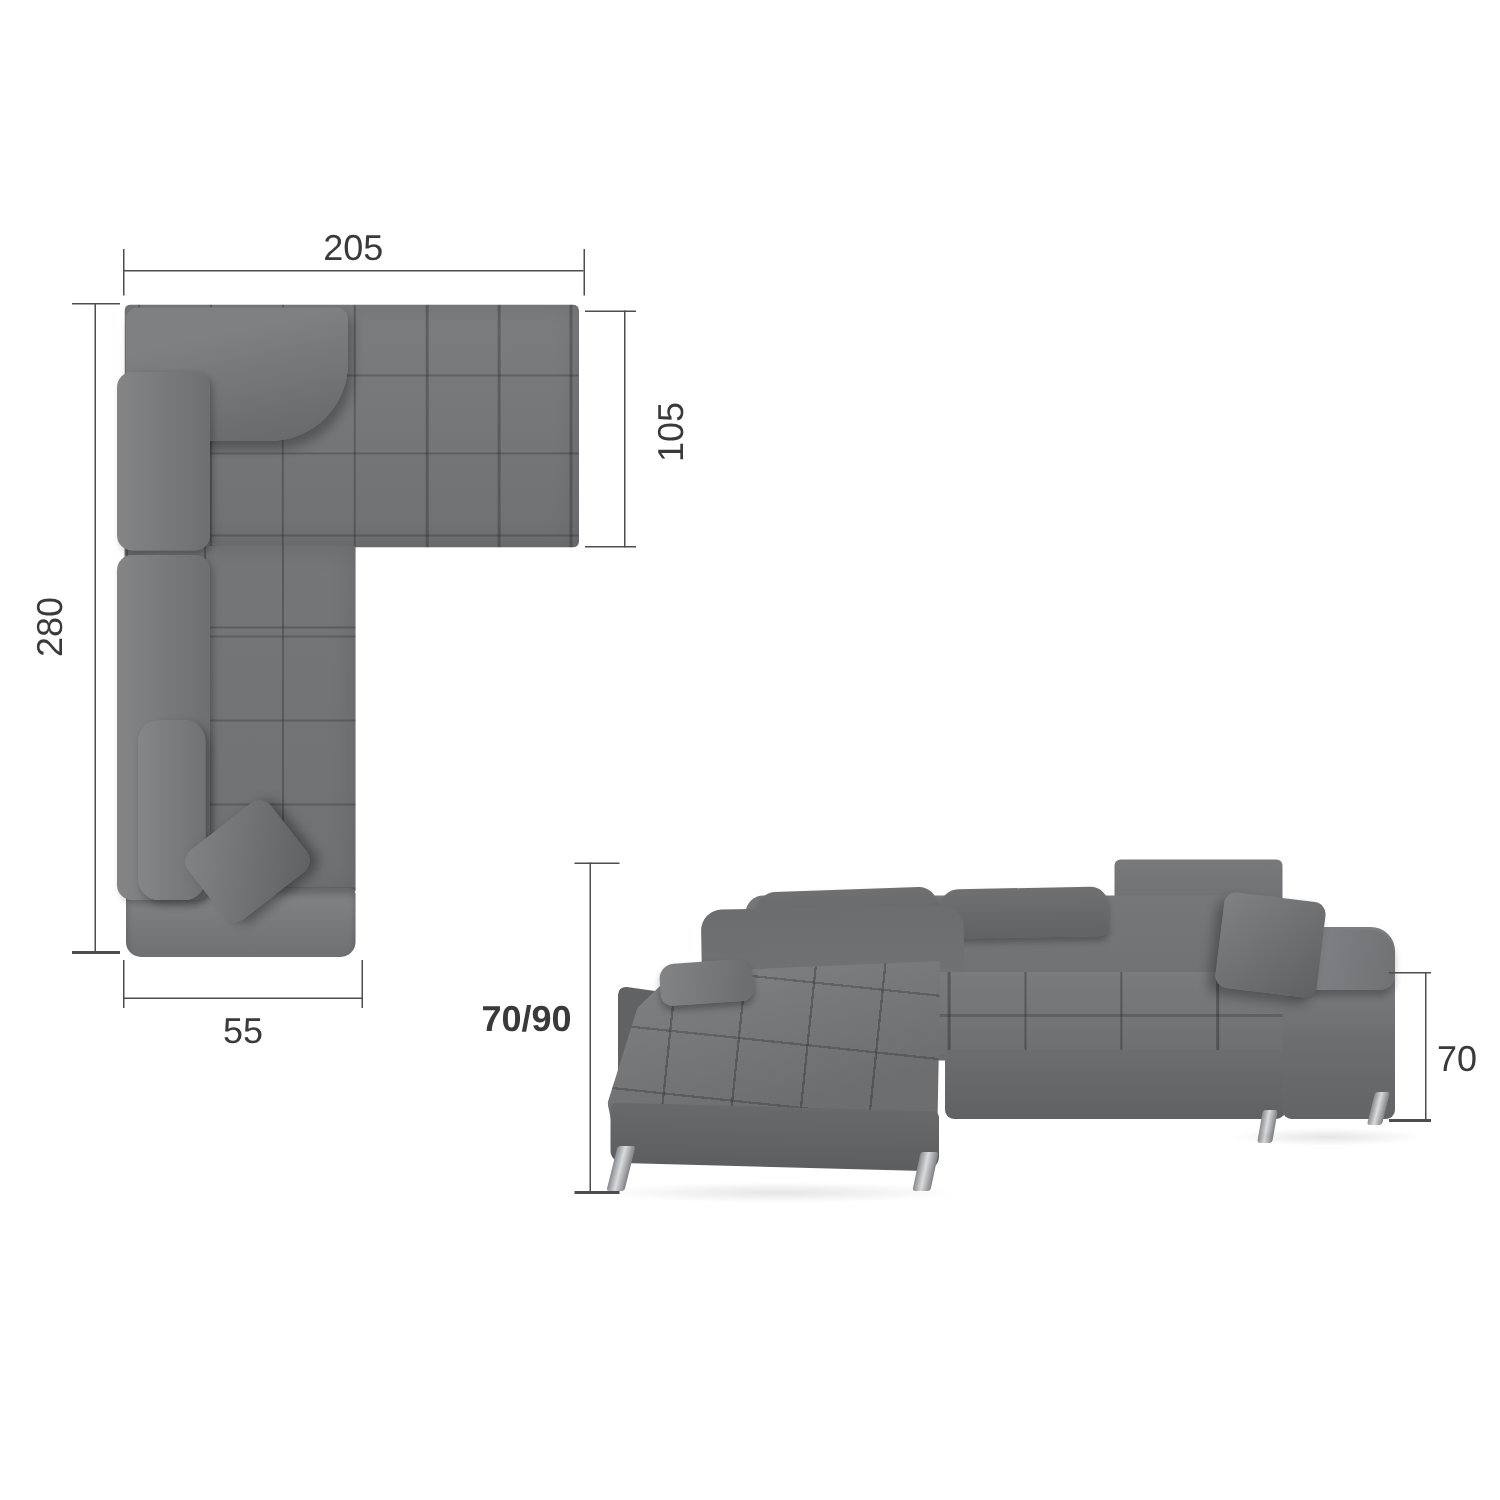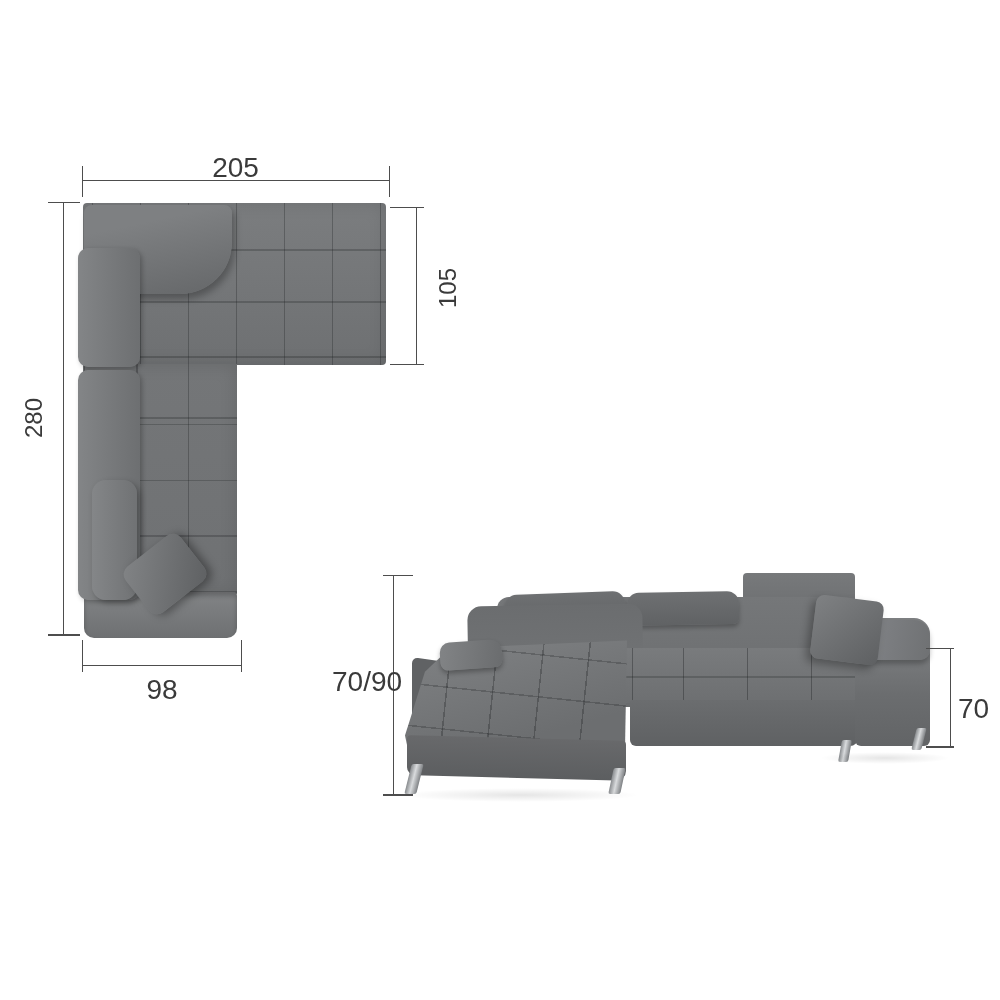--- a/index.html
+++ b/index.html
@@ -7,21 +7,21 @@
     position:relative;width:1000px;height:1000px;overflow:hidden;
     background:var(--background,#fff);
     font-family:"Liberation Sans",sans-serif;
     color:var(--dim-text,#3a3a3a);
   }
   .group{display:contents;}
   .abs{position:absolute;}
 
   
   .dline{position:absolute;background:var(--dim-line,#4d4d4d);}
-  .dlabel{position:absolute;font-size:28px;line-height:1;color:var(--dim-text,#3a3a3a);}
+  .dlabel{position:absolute;font-size:24px;line-height:1;color:var(--dim-text,#3a3a3a);}
   .dlabel.center{text-align:center;}
   .vwrap{position:absolute;display:flex;align-items:center;justify-content:center;}
   .vwrap span{transform:rotate(-90deg);white-space:nowrap;font-size:24px;line-height:1;}
 
   
   .tv-body-h{left:83px;top:203px;width:303px;height:162px;border-radius:4px;
     background:
       repeating-linear-gradient(90deg, rgba(28,30,32,.30) 0 1.5px, transparent 1.5px 48px),
       repeating-linear-gradient(0deg, rgba(28,30,32,.26) 0 1.5px, transparent 1.5px 55px),
       linear-gradient(180deg,#7b7d7f,#6e7072);
@@ -146,21 +146,21 @@
     <div class="vwrap" style="left:8px;top:392px;width:52px;height:52px;">
       <span>280</span>
     </div>
   </div>
 
   
   <div class="group">
     <div class="dline" style="left:82px;top:664.5px;width:160px;height:1.5px;"></div>
     <div class="dline" style="left:81.5px;top:640px;width:1.5px;height:32px;"></div>
     <div class="dline" style="left:240.5px;top:640px;width:1.5px;height:32px;"></div>
-    <div class="dlabel center" style="left:82px;top:676px;width:160px;">98</div>
+    <div class="dlabel center" style="left:82px;top:676px;width:160px;">55</div>
   </div>
 
   
   <div class="group">
     <div class="abs fv-backpanel"></div>
     <div class="abs fv-backband"></div>
     <div class="abs fv-headrest-l"></div>
     <div class="abs fv-headrest-m"></div>
     <div class="abs fv-backrest-left"></div>
     <div class="abs fv-seat"></div>
@@ -179,21 +179,21 @@
     <div class="leg leg-4"></div>
     <div class="ground-shadow gs-1"></div>
     <div class="ground-shadow gs-2"></div>
   </div>
 
   
   <div class="group">
     <div class="dline" style="left:392.5px;top:575px;width:1.5px;height:220px;"></div>
     <div class="dline" style="left:383px;top:574.5px;width:30px;height:1.5px;"></div>
     <div class="dline" style="left:383px;top:794px;width:30px;height:1.5px;"></div>
-    <div class="dlabel" style="left:332px;top:668px;width:66px;text-align:left;">70/90</div>
+    <div class="dlabel" style="left:318px;top:668px;width:66px;text-align:center;font-weight:bold;">70/90</div>
   </div>
 
   
   <div class="group">
     <div class="dline" style="left:949.5px;top:648px;width:1.5px;height:99px;"></div>
     <div class="dline" style="left:926px;top:647.5px;width:28px;height:1.5px;"></div>
     <div class="dline" style="left:926px;top:746px;width:28px;height:1.5px;"></div>
     <div class="dlabel" style="left:958px;top:695px;">70</div>
   </div>
 

